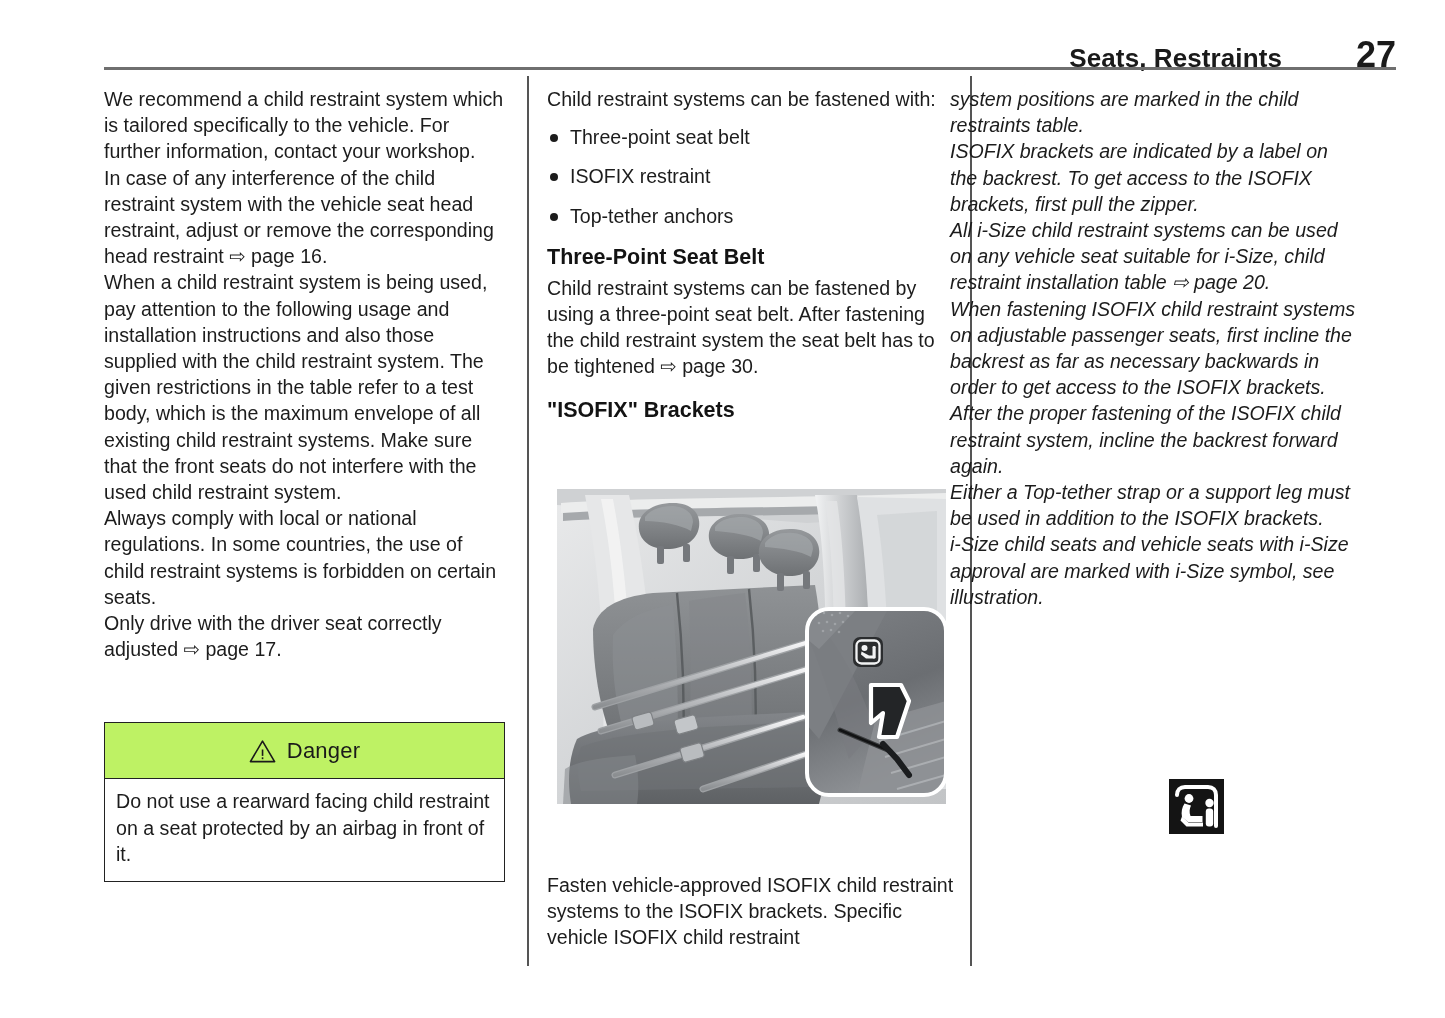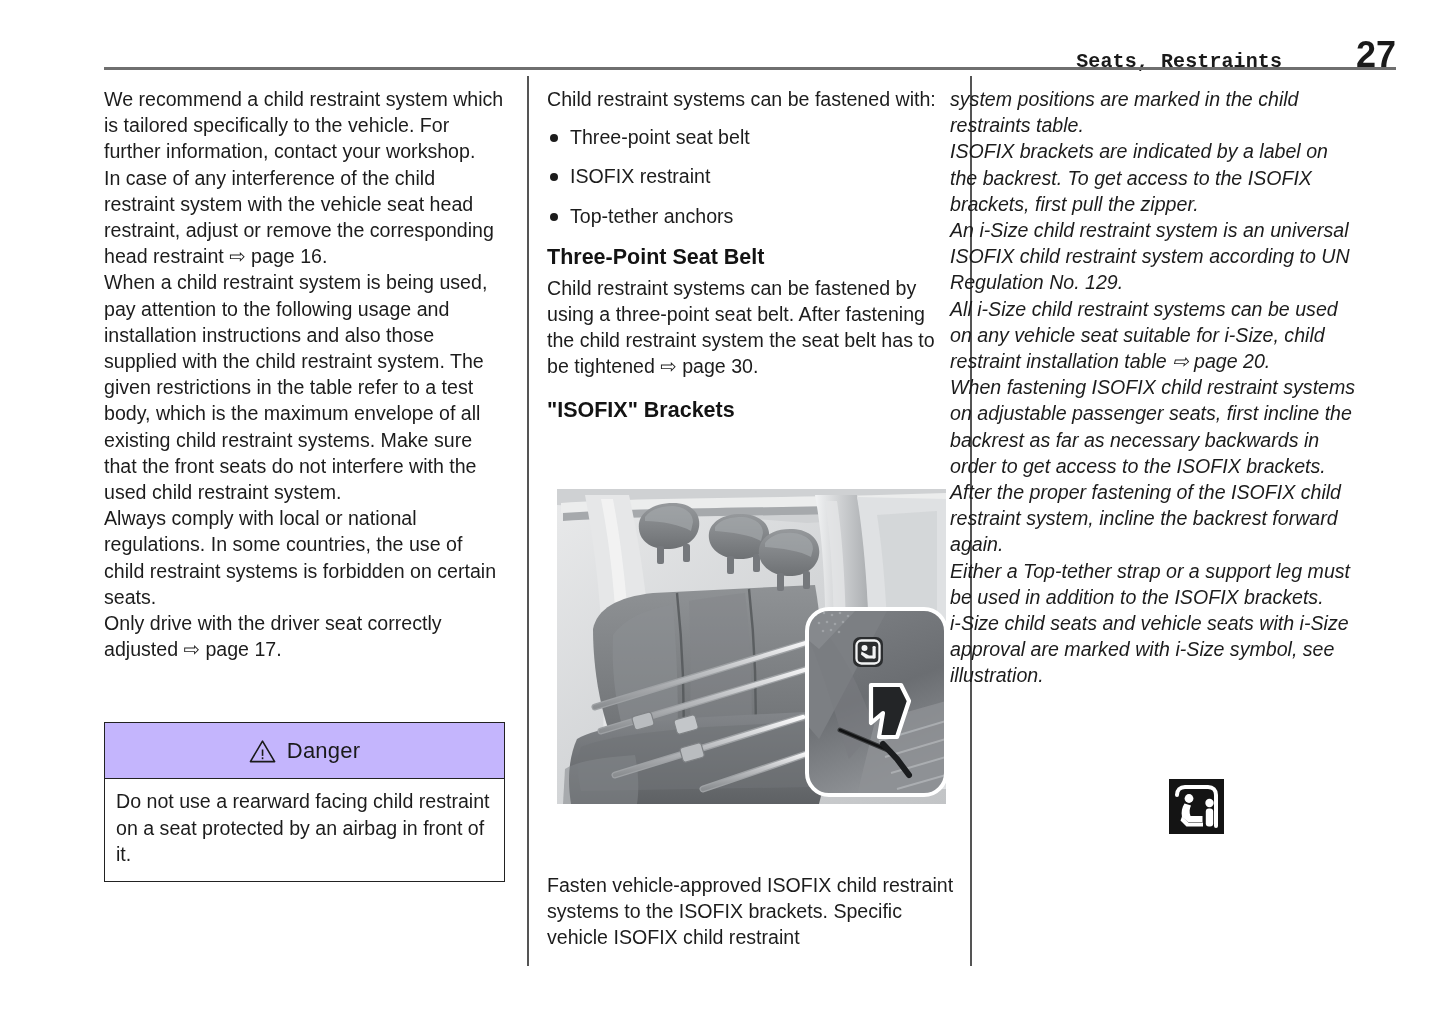--- a/index.html
+++ b/index.html
@@ -31,26 +31,25 @@
     width: 1292px;
     height: 38px;
   }
   .header-inner {
     display: flex;
     align-items: baseline;
     justify-content: flex-end;
     height: 34px;
   }
   .header-title {
-    font-size: 20px;
+    font-size: 26px;
     font-weight: bold;
     letter-spacing: 0.1px;
     color: #1a1a1a;
     white-space: nowrap;
-    font-family: Liberation Mono, monospace;
   }
   .header-pageno {
     font-size: 36px;
     font-weight: bold;
     color: #1a1a1a;
     margin-left: 62px;
     width: 52px;
     text-align: right;
   }
   .header-rule {
@@ -126,21 +125,21 @@
   .danger-box {
     position: absolute;
     left: 104px;
     top: 722px;
     width: 401px;
     border: 1.6px solid #222;
     box-sizing: border-box;
     background: #ffffff;
   }
   .danger-head {
-    background: #c4b5fd;
+    background: #bef264;
     border-bottom: 1.6px solid #222;
     height: 55px;
     display: flex;
     align-items: center;
     justify-content: center;
     gap: 11px;
   }
   .danger-head .tri {
     display: block;
     width: 27px;
@@ -415,21 +414,20 @@
     </svg>
   </div>
 
   <div class="fig-caption">
     <p>Fasten vehicle-approved ISOFIX child restraint systems to the ISOFIX brackets. Specific vehicle ISOFIX child restraint</p>
   </div>
 
   <div class="col" id="col3">
     <p class="para">system positions are marked in the child restraints table.</p>
     <p class="para">ISOFIX brackets are indicated by a label on the backrest. To get access to the ISOFIX brackets, first pull the zipper.</p>
-    <p class="para">An i-Size child restraint system is an universal ISOFIX child restraint system according to UN Regulation No. 129.</p>
     <p class="para">All i-Size child restraint systems can be used on any vehicle seat suitable for i-Size, child restraint installation table ⇨ page 20.</p>
     <p class="para">When fastening ISOFIX child restraint systems on adjustable passenger seats, first incline the backrest as far as necessary backwards in order to get access to the ISOFIX brackets.</p>
     <p class="para">After the proper fastening of the ISOFIX child restraint system, incline the backrest forward again.</p>
     <p class="para">Either a Top-tether strap or a support leg must be used in addition to the ISOFIX brackets.</p>
     <p class="para">i-Size child seats and vehicle seats with i-Size approval are marked with i-Size symbol, see illustration.</p>
   </div>
 
   <div class="isize-symbol">
     <svg viewBox="0 0 55 55" width="55" height="55" aria-hidden="true">
       <rect x="0" y="0" width="55" height="55" fill="#141414"></rect>

